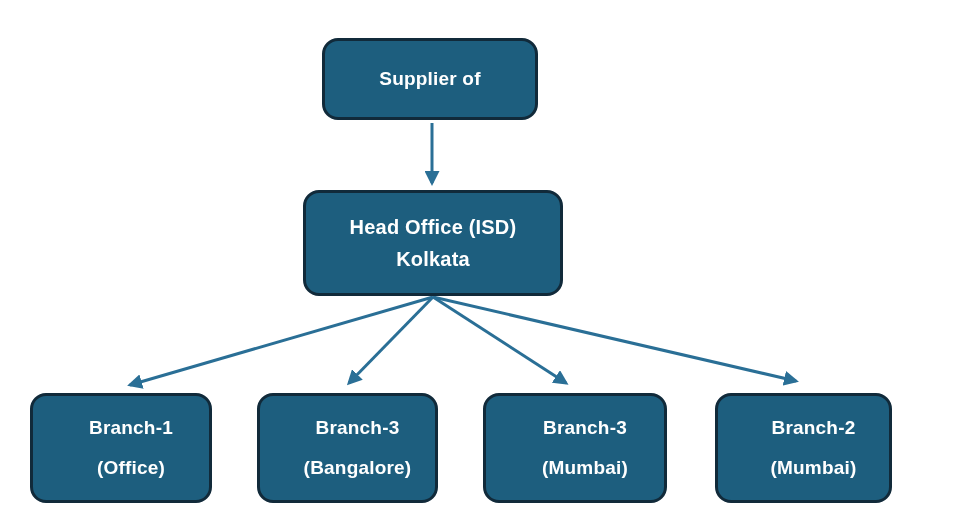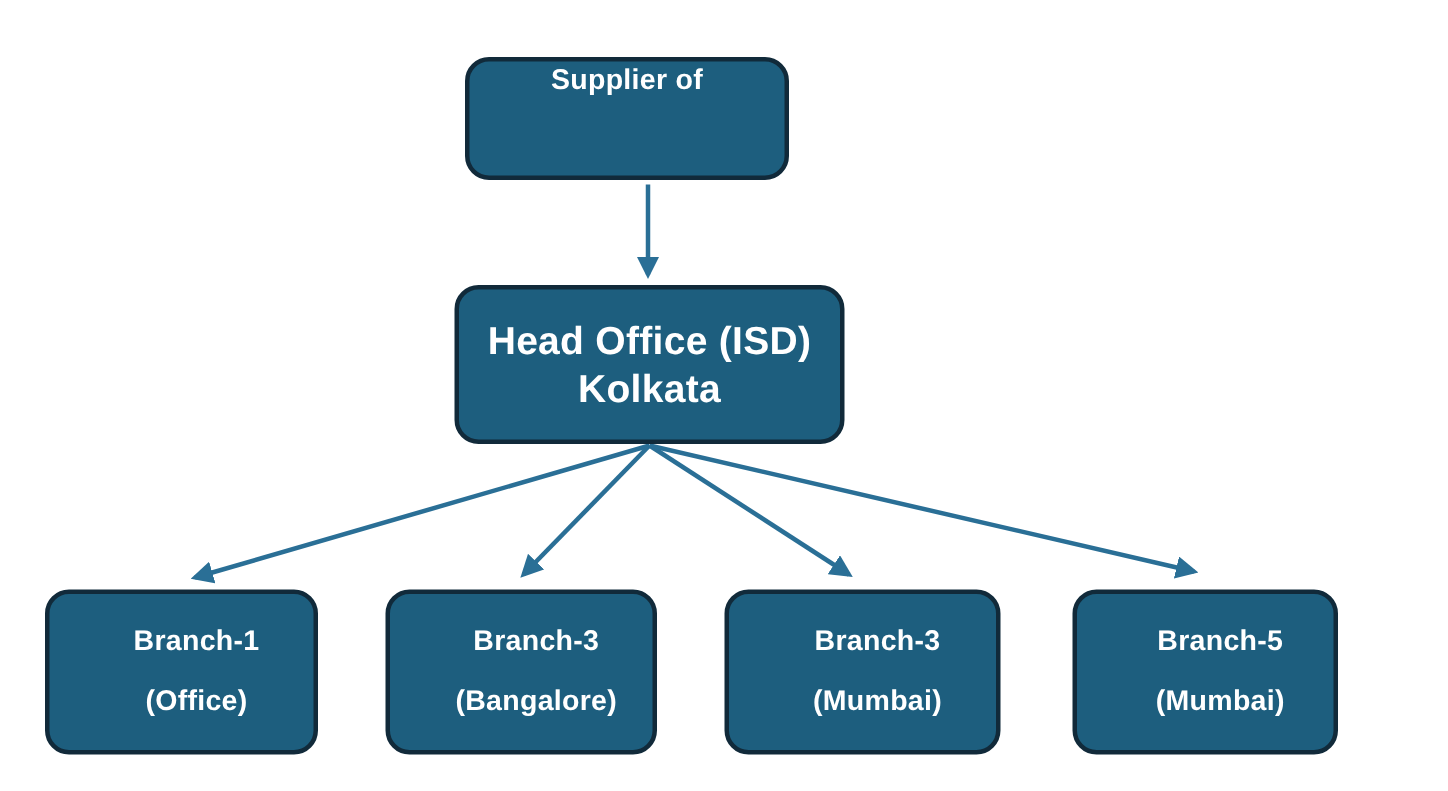--- a/index.html
+++ b/index.html
@@ -35,34 +35,33 @@
     display: flex;
     flex-direction: column;
     align-items: center;
     justify-content: center;
     letter-spacing: 0.2px;
   }
   .node .line {
     white-space: nowrap;
   }
   #node-supplier {
-    left: 310px;
+    left: 322px;
     top: 38px;
     width: 216px;
     height: 82px;
     font-size: 19px;
     line-height: 26px;
-    justify-content: space-between;
   }
   #node-head-office {
     left: 303px;
     top: 190px;
     width: 260px;
     height: 106px;
-    font-size: 26px;
+    font-size: 20px;
     line-height: 24px;
   }
   #node-head-office .line + .line {
     margin-top: 8px;
   }
   .branch {
     top: 393px;
     height: 110px;
     font-size: 19px;
     line-height: 22px;
@@ -112,17 +111,17 @@
     <div class="line">Branch-3</div>
     <div class="line">(Bangalore)</div>
   </div>
 
   <div class="node branch" id="node-branch-3">
     <div class="line">Branch-3</div>
     <div class="line">(Mumbai)</div>
   </div>
 
   <div class="node branch" id="node-branch-4">
-    <div class="line">Branch-5</div>
+    <div class="line">Branch-2</div>
     <div class="line">(Mumbai)</div>
   </div>
 
 </div>
 
 </body></html>

